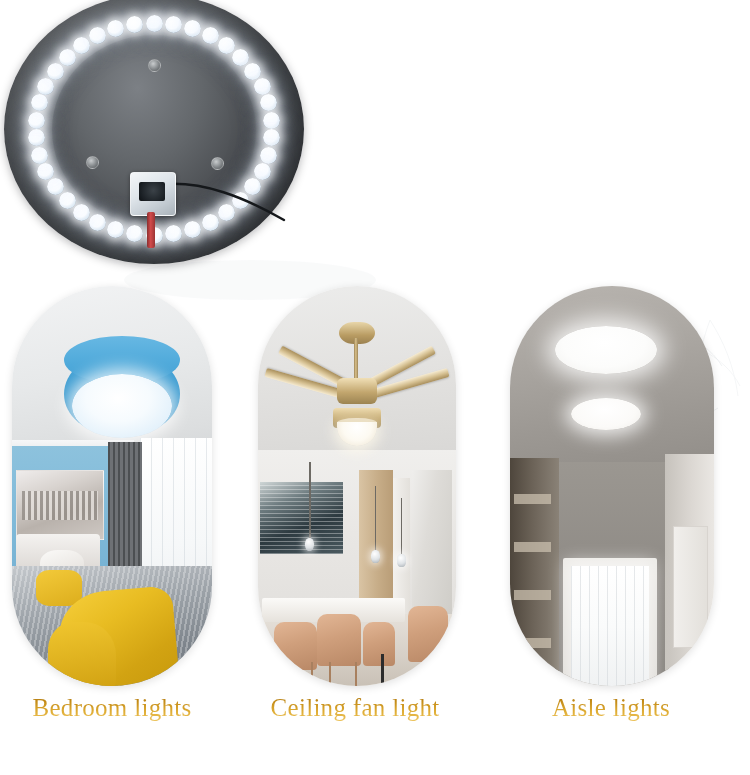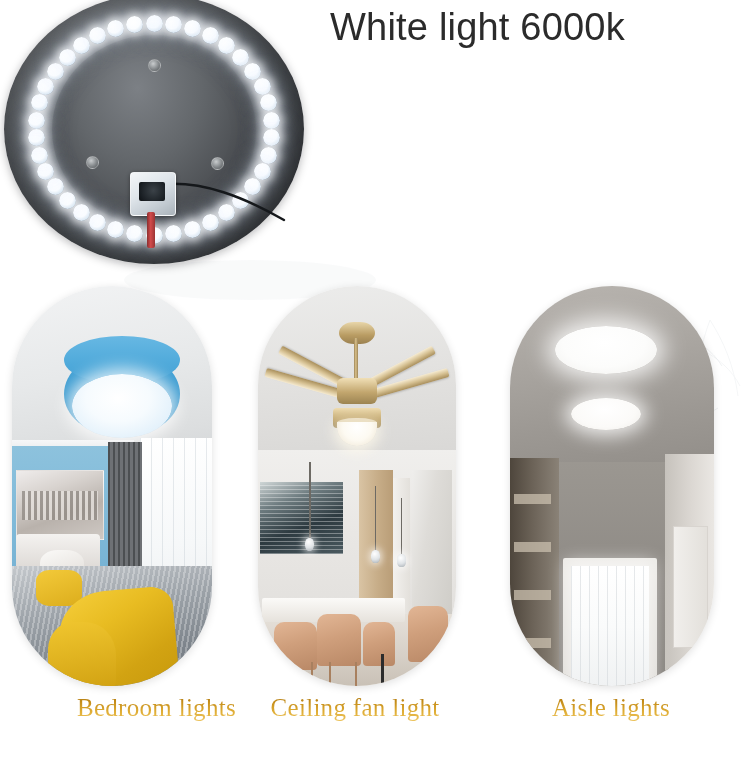--- a/index.html
+++ b/index.html
@@ -198,21 +198,21 @@
   
   .caption{
     position:absolute;top:692px;height:32px;line-height:32px;
     font-family:"Liberation Serif", serif;
     font-size:25px;font-weight:400;letter-spacing:.3px;
     text-align:center;color:#c9921d;
     background:linear-gradient(180deg,#9a6a10 0%,#c28a18 28%,#e0ae36 62%,#f0cc70 100%);
     -webkit-background-clip:text;background-clip:text;
     -webkit-text-fill-color:transparent;
   }
-  .cap-1{left:12px;width:224px;text-align:right;}
+  .cap-1{left:0px;width:224px;}
   .cap-2{left:250px;width:210px;}
   .cap-3{left:500px;width:222px;}
 </style>
 </head>
 <body>
 
 <div class="page">
 
   <div class="wm" style="left:600px;top:300px;">
     <svg width="150" height="160" viewBox="0 0 150 160">
@@ -288,21 +288,20 @@
         <div class="led-screw" style="left: 88.1949px; top: 167.945px;"></div>
       </div>
     <svg class="led-wire" viewBox="0 0 130 46">
       <path d="M2 4 C40 2 78 16 120 40" stroke="#15181b" stroke-width="2.4" fill="none" stroke-linecap="round"></path>
     </svg>
     <div class="led-driver"></div>
     <div class="led-stem"></div>
   </div>
 
   <div class="headline">
-    <h1 class="title">White light 6000k</h1>
   </div>
 
   <div class="pill pill-1">
     <div class="scene">
       <div class="bd-ceiling"></div>
       <div class="bd-fixture-side"></div>
       <div class="bd-fixture-top"></div>
       <div class="bd-fixture-lens"></div>
       <div class="bd-cornice"></div>
       <div class="bd-wall"></div>

